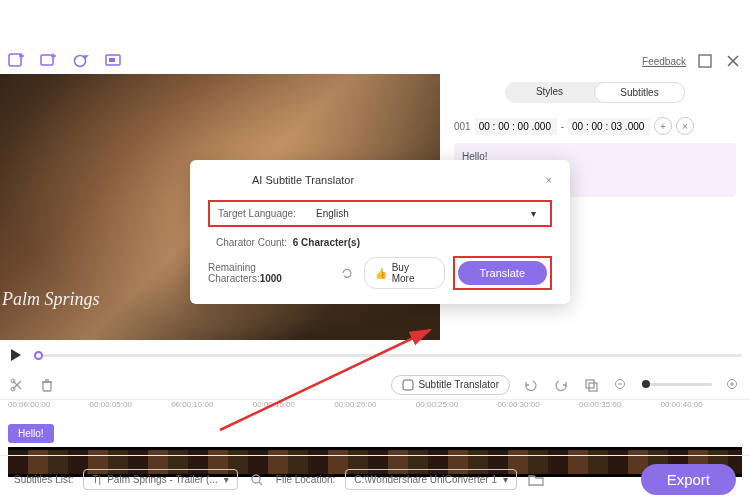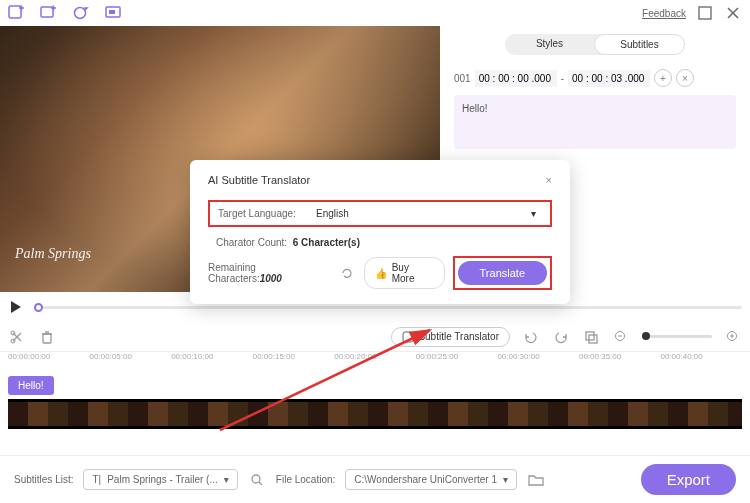--- a/index.html
+++ b/index.html
@@ -1,28 +1,28 @@
 <!DOCTYPE html>
 <html><head>
 <meta charset="utf-8">
 <style>
 * { box-sizing: border-box; margin: 0; padding: 0; font-family: -apple-system, BlinkMacSystemFont, "Segoe UI", Arial, sans-serif; }
 body { width: 750px; height: 503px; background: #fff; overflow: hidden; font-size: 11px; color: #333; position: relative; }
 
-.topbar { height: 26px; display: flex; align-items: center; justify-content: space-between; padding: 0 8px; }
+.topbar { height: 26px; display: flex; align-items: center; justify-content: space-between; padding: 0 8px; margin-top: 48px; }
 .topbar-left { display: flex; gap: 14px; }
 .topbar-right { display: flex; gap: 10px; align-items: center; }
 .topbar-right a { color: #666; text-decoration: underline; font-size: 10px; }
 .icon-box { width: 18px; height: 18px; display: flex; align-items: center; justify-content: center; }
 
 .main { display: flex; height: 266px; }
 .preview { width: 440px; background: #000; position: relative; overflow: hidden; }
 .preview-img { width: 100%; height: 100%; background: linear-gradient(135deg, #3a2818 0%, #8a5a3a 30%, #d4a070 50%, #3a2818 80%); position: relative; }
 .preview-img::after { content: ""; position: absolute; inset: 0; background: radial-gradient(ellipse at 60% 40%, rgba(200,150,100,0.6) 0%, rgba(40,30,20,0.3) 70%); }
-.watermark { position: absolute; left: 15px; bottom: 30px; color: #fff; font-style: italic; font-family: cursive; font-size: 14px; opacity: 0.9; }
+.watermark { position: absolute; left: 2px; bottom: 30px; color: #fff; font-style: italic; font-family: cursive; font-size: 18px; opacity: 0.9; }
 
 .sidepanel { flex: 1; background: #fff; padding: 8px 14px; display: flex; flex-direction: column; }
 .tab-switch { display: flex; background: #eee; border-radius: 13px; width: 180px; margin: 0 auto; }
 .tab { flex: 1; text-align: center; padding: 4px 0; border-radius: 13px; font-size: 10px; cursor: pointer; }
 .tab.active { background: #fff; border: 1px solid #ddd; }
 .subrow { display: flex; align-items: center; gap: 4px; margin-top: 14px; font-size: 10px; color: #666; }
 .subrow input { border: none; background: #f5f5f7; padding: 3px 4px; width: 82px; font-size: 10px; }
 .round-btn { width: 18px; height: 18px; border: 1px solid #ccc; border-radius: 50%; display: flex; align-items: center; justify-content: center; color: #888; font-size: 10px; cursor: pointer; }
 .subtext { background: #f5f0fb; border-radius: 4px; padding: 8px; margin-top: 8px; height: 54px; font-size: 10px; color: #555; }
 
@@ -42,31 +42,31 @@
 
 .track { padding: 4px 8px; }
 .chip { background: #8a6fe8; color: #fff; padding: 4px 10px; border-radius: 3px; display: inline-block; font-size: 10px; }
 .film { height: 30px; margin-top: 4px; background: repeating-linear-gradient(90deg, #2a1810 0, #2a1810 20px, #5a3820 20px, #5a3820 40px, #3a2815 40px, #3a2815 60px); border-top: 3px solid #000; border-bottom: 3px solid #000; }
 
 .bottombar { position: absolute; bottom: 0; left: 0; right: 0; height: 48px; border-top: 1px solid #eee; display: flex; align-items: center; padding: 0 14px; gap: 10px; font-size: 10px; color: #666; }
 .select { border: 1px solid #ccc; border-radius: 4px; padding: 4px 8px; display: flex; align-items: center; gap: 6px; font-size: 10px; cursor: pointer; }
 .export-btn { margin-left: auto; background: #8a6fe8; color: #fff; border: none; border-radius: 16px; padding: 7px 26px; font-size: 15px; cursor: pointer; }
 
 .modal { position: absolute; top: 160px; left: 190px; width: 380px; background: #fff; border-radius: 6px; box-shadow: 0 4px 20px rgba(0,0,0,0.2); padding: 14px 18px; z-index: 10; }
-.modal-head { display: flex; justify-content: space-between; align-items: flex-end; margin-bottom: 14px; }
+.modal-head { display: flex; justify-content: space-between; align-items: flex-end; margin-bottom: 14px; margin-left: 44px; }
 .modal-head span { font-size: 11px; font-weight: 500; }
 .modal-close { cursor: pointer; color: #888; font-size: 14px; }
 .field-row { display: flex; align-items: center; border: 2px solid #d33; padding: 6px 8px; margin-bottom: 10px; }
 .field-label { font-size: 10px; color: #666; width: 92px; }
 .field-select { flex: 1; display: flex; justify-content: space-between; align-items: center; font-size: 10px; padding: 0 6px; }
 .char-row { font-size: 10px; color: #666; margin-bottom: 8px; padding: 0 8px; }
 .char-row b { color: #333; }
 .modal-foot { display: flex; align-items: center; gap: 8px; }
 .remain { font-size: 10px; color: #666; }
-.remain b { color: #333; font-style: italic; }
+.remain b { color: #333; }
 .buy-more { border: 1px solid #ddd; border-radius: 12px; padding: 4px 10px; font-size: 10px; display: flex; align-items: center; gap: 4px; cursor: pointer; }
 .translate-wrap { margin-left: auto; border: 2px solid #d33; padding: 3px; }
 .translate-btn { background: #8a6fe8; color: #fff; border: none; border-radius: 16px; padding: 6px 22px; font-size: 11px; cursor: pointer; }
 
 .arrow-annotation { position: absolute; z-index: 9; pointer-events: none; }
 
 svg { display: block; }
 </style>
 </head>
 <body>

